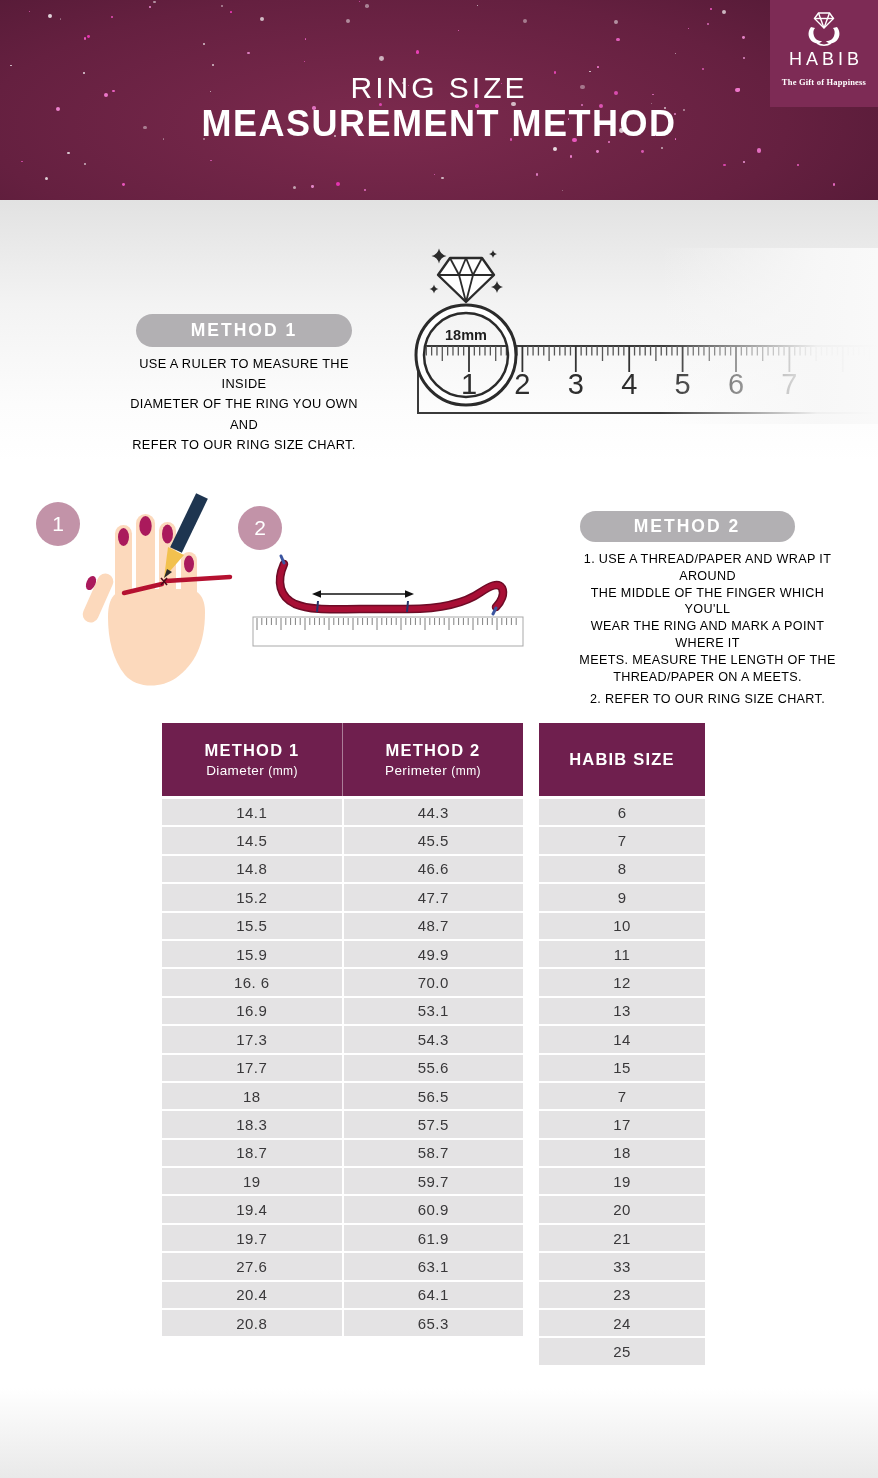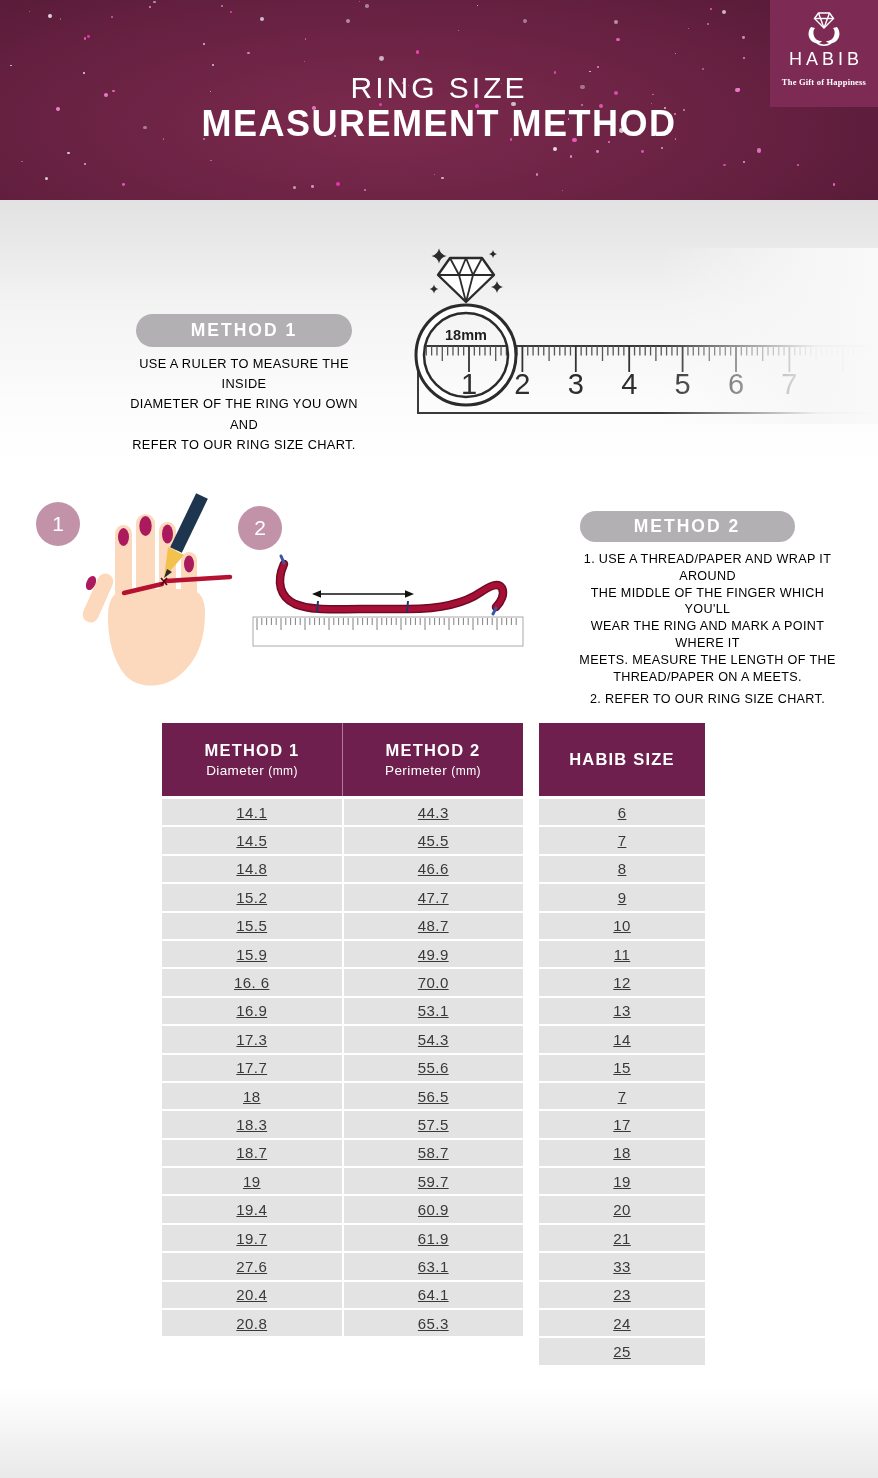--- a/index.html
+++ b/index.html
@@ -49,21 +49,21 @@
   .habib-table{position:absolute;left:539px;top:723px;width:166px;}
   .thead{height:73px;background:#6f1f4e;display:flex;}
   .th{flex:1;display:flex;flex-direction:column;justify-content:center;align-items:center;color:#fff;gap:3px;}
   .th + .th{border-left:1px solid rgba(255,255,255,0.42);}
   .th-title{font-size:16.5px;font-weight:700;letter-spacing:1.2px;}
   .th-sub{font-size:13.5px;letter-spacing:0.4px;}
   .unit{font-size:12px;}
   .tbody{margin-top:3px;}
   .trow{display:flex;height:26.4px;margin-bottom:2px;}
   .cell{flex:1;background:#e4e3e4;display:flex;align-items:center;justify-content:center;
-        font-size:15px;color:#39383a;letter-spacing:0.4px;text-decoration:underline;}
+        font-size:15px;color:#39383a;letter-spacing:0.4px;}
   .cell + .cell{margin-left:2px;}
 
   .footer-fade{position:absolute;left:0;bottom:0;width:878px;height:90px;
                background:linear-gradient(rgba(235,235,235,0), #e9e9e9);}
 </style>
 </head>
 <body>
 
 <div class="page">
 

